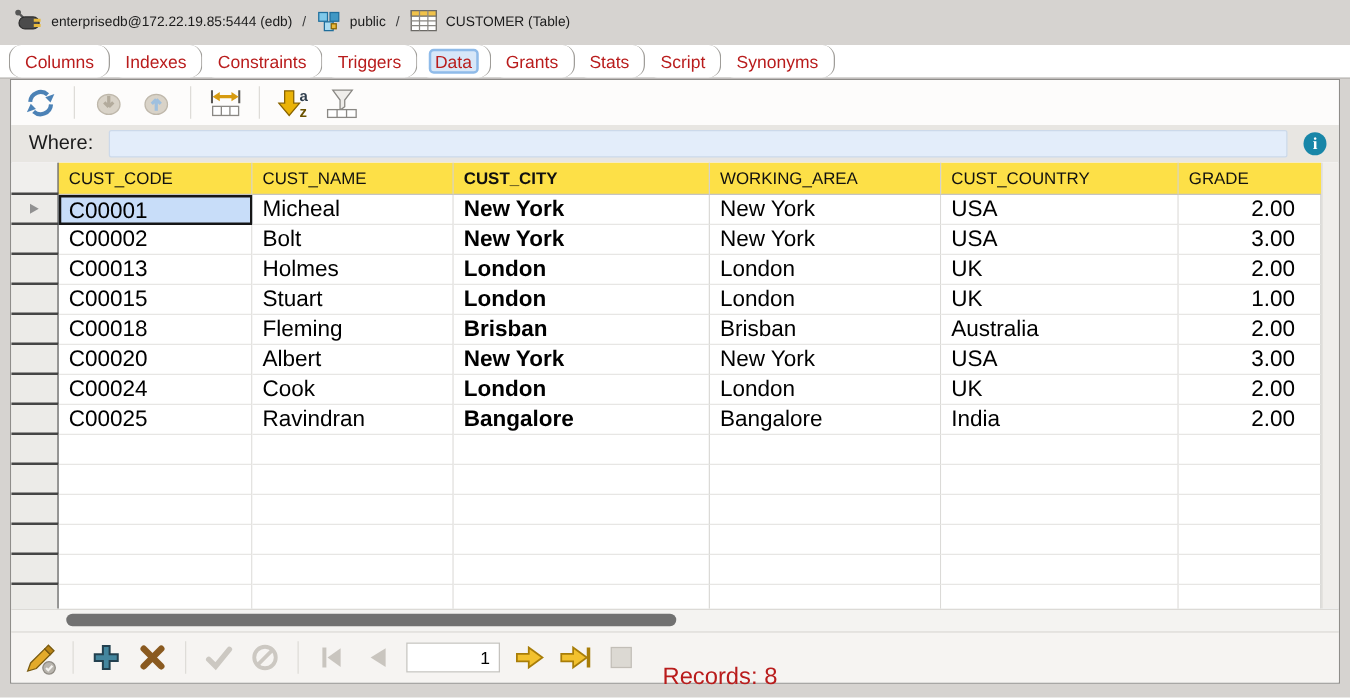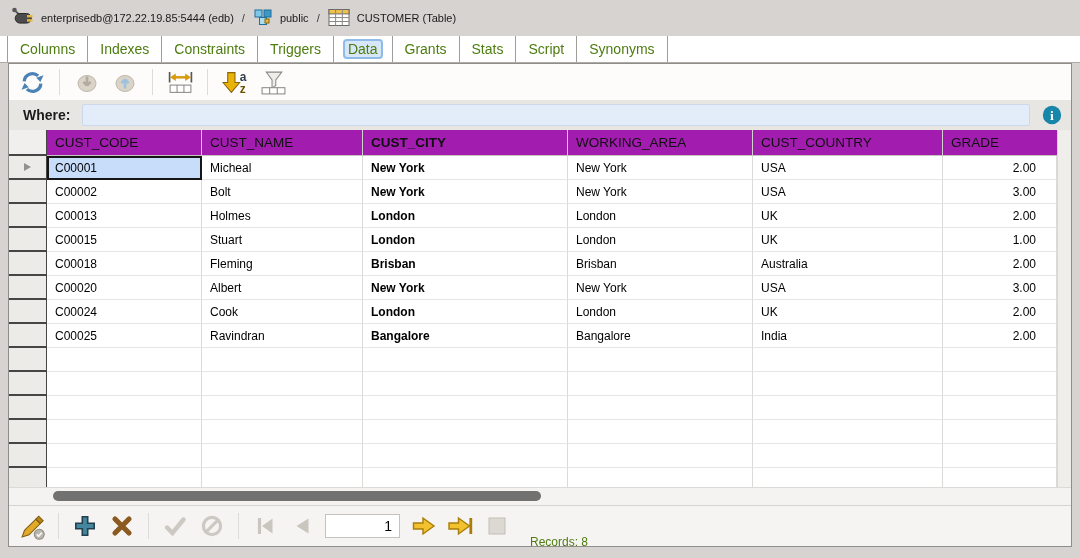--- a/index.html
+++ b/index.html
@@ -11,51 +11,51 @@
     -webkit-font-smoothing:antialiased;
   }
   
   .titlebar{height:36px;display:flex;align-items:center;padding-left:10px;gap:7px;
     font-size:11px;color:#1b1b1b;}
   .titlebar .sep{color:#3a3a3a;padding:0 1px;}
   .titlebar svg{flex-shrink:0;}
   
   .tabstrip{height:26px;background:#ffffff;border-bottom:1px solid #aeaba7;
     display:flex;align-items:stretch;}
-  .tab{display:flex;align-items:center;padding:0 12px;font-size:14px;color:#4d7c0f;
-    background:#fff;border-right:1px solid #9f9d99;cursor:default;}
+  .tab{display:flex;align-items:center;padding:0 12px;font-size:14px;color:#b91c1c;
+    background:#fff;border-right:1px solid #9f9d99;cursor:default;border-radius:10px;}
   .tab:first-child{border-left:1px solid #9f9d99;margin-left:7px;}
   .tab .focus-ring{border:2px solid #8fbbe9;background:#d7e7f8;border-radius:4px;
     padding:0 3px;margin:0 -3px;}
   
   .frame{position:absolute;left:8px;right:8px;top:63px;bottom:11px;
     background:#fff;border:1px solid #8f8d8a;display:flex;flex-direction:column;}
   
   .toolbar{height:36px;display:flex;align-items:center;padding-left:8px;gap:8px;
     background:#fdfcfb;flex-shrink:0;}
   .tbtn{width:30px;height:28px;display:flex;align-items:center;justify-content:center;}
   .tsep{width:1px;height:26px;background:#dedcd8;margin:0 4px;}
   
   .where-row{height:30px;background:#e8e6e2;display:flex;align-items:center;
     padding:0 9px 0 14px;gap:12px;flex-shrink:0;}
-  .where-label{font-size:14px;color:#1b1b1b;font-weight:bold;}
+  .where-label{font-size:16px;color:#1b1b1b;}
   .where-input{flex:1;height:20px;background:#e3edfa;border:1px solid #ccd9ea;
     border-radius:2px;font-size:13px;padding:0 6px;outline:none;
     font-family:"Liberation Sans",sans-serif;}
   
   .grid-area{flex:1;display:flex;overflow:hidden;}
   .grid{flex:1;display:flex;flex-direction:column;overflow:hidden;}
   .vscroll{width:13px;background:#f0eeeb;border-left:1px solid #d9d7d3;flex-shrink:0;}
   .hrow{height:26px;display:flex;flex-shrink:0;background:#f1f0ee;}
   .hcell{box-sizing:border-box;display:flex;align-items:center;padding-left:8px;
     font-size:13.5px;color:#101010;border-right:1px solid #d2d1ce;
-    border-bottom:1px solid #c6c4c1;flex-shrink:0;background:#a21caf;white-space:nowrap;overflow:hidden;}
+    border-bottom:1px solid #c6c4c1;flex-shrink:0;background:#fde047;white-space:nowrap;overflow:hidden;}
   .corner{box-sizing:border-box;width:38px;flex-shrink:0;background:#f0efed;
     border-right:1px solid #454545;border-bottom:2px solid #454545;}
-  .row{height:24px;display:flex;flex-shrink:0;font-size:12px;}
+  .row{height:24px;display:flex;flex-shrink:0;font-size:18px;}
   .rowhdr{box-sizing:border-box;width:38px;flex-shrink:0;background:#ecebe8;
     border-right:1px solid #454545;border-bottom:2px solid #454545;
     display:flex;align-items:center;justify-content:center;}
   .cell{box-sizing:border-box;display:flex;align-items:center;padding-left:8px;
     border-right:1px solid #dbdad7;border-bottom:1px solid #e7e6e4;color:#000;
     flex-shrink:0;white-space:nowrap;overflow:hidden;background:#fff;}
   .cell.num{justify-content:flex-end;padding-left:0;padding-right:20px;}
   .cell.selected{background:#c8ddf9;border:2px solid #161616;padding-left:6px;}
   .row-arrow{width:0;height:0;border-left:7px solid #919191;
     border-top:4.5px solid transparent;border-bottom:4.5px solid transparent;}
@@ -67,21 +67,21 @@
   .hthumb{position:absolute;left:44px;top:3px;width:488px;height:10px;
     border-radius:5px;background:#717171;}
   
   .statusbar{height:40px;background:#f6f4f2;border-top:1px solid #d6d4d0;
     display:flex;align-items:center;padding-left:9px;gap:9px;flex-shrink:0;}
   .sbtn{width:28px;height:28px;display:flex;align-items:center;justify-content:center;}
   .ssep{width:1px;height:26px;background:#dedcd8;margin:0 3px;}
   .page-input{width:64px;height:22px;text-align:right;border:1px solid #c5c3bf;
     background:#fff;font-size:14px;padding:0 7px 0 2px;outline:none;
     font-family:"Liberation Sans",sans-serif;}
-  .records{font-size:12px;color:#4d7c0f;margin-left:10px;margin-top:32px;}
+  .records{font-size:19px;color:#b91c1c;margin-left:10px;margin-top:32px;}
 </style>
 </head>
 <body>
 
 <div class="titlebar">
   <span>
     <svg width="24" height="22" viewBox="0 0 24 22">
       <circle cx="4.5" cy="4" r="2.3" fill="#565656"></circle>
       <path d="M6 5.5L9.5 9" stroke="#565656" stroke-width="1.8"></path>
       <path d="M10 7.5h6.5a4.8 4.8 0 0 1 0 9.6H10a4.8 4.8 0 0 1 0-9.6z" fill="#4b4b4b" stroke="#2c2c2c"></path>

